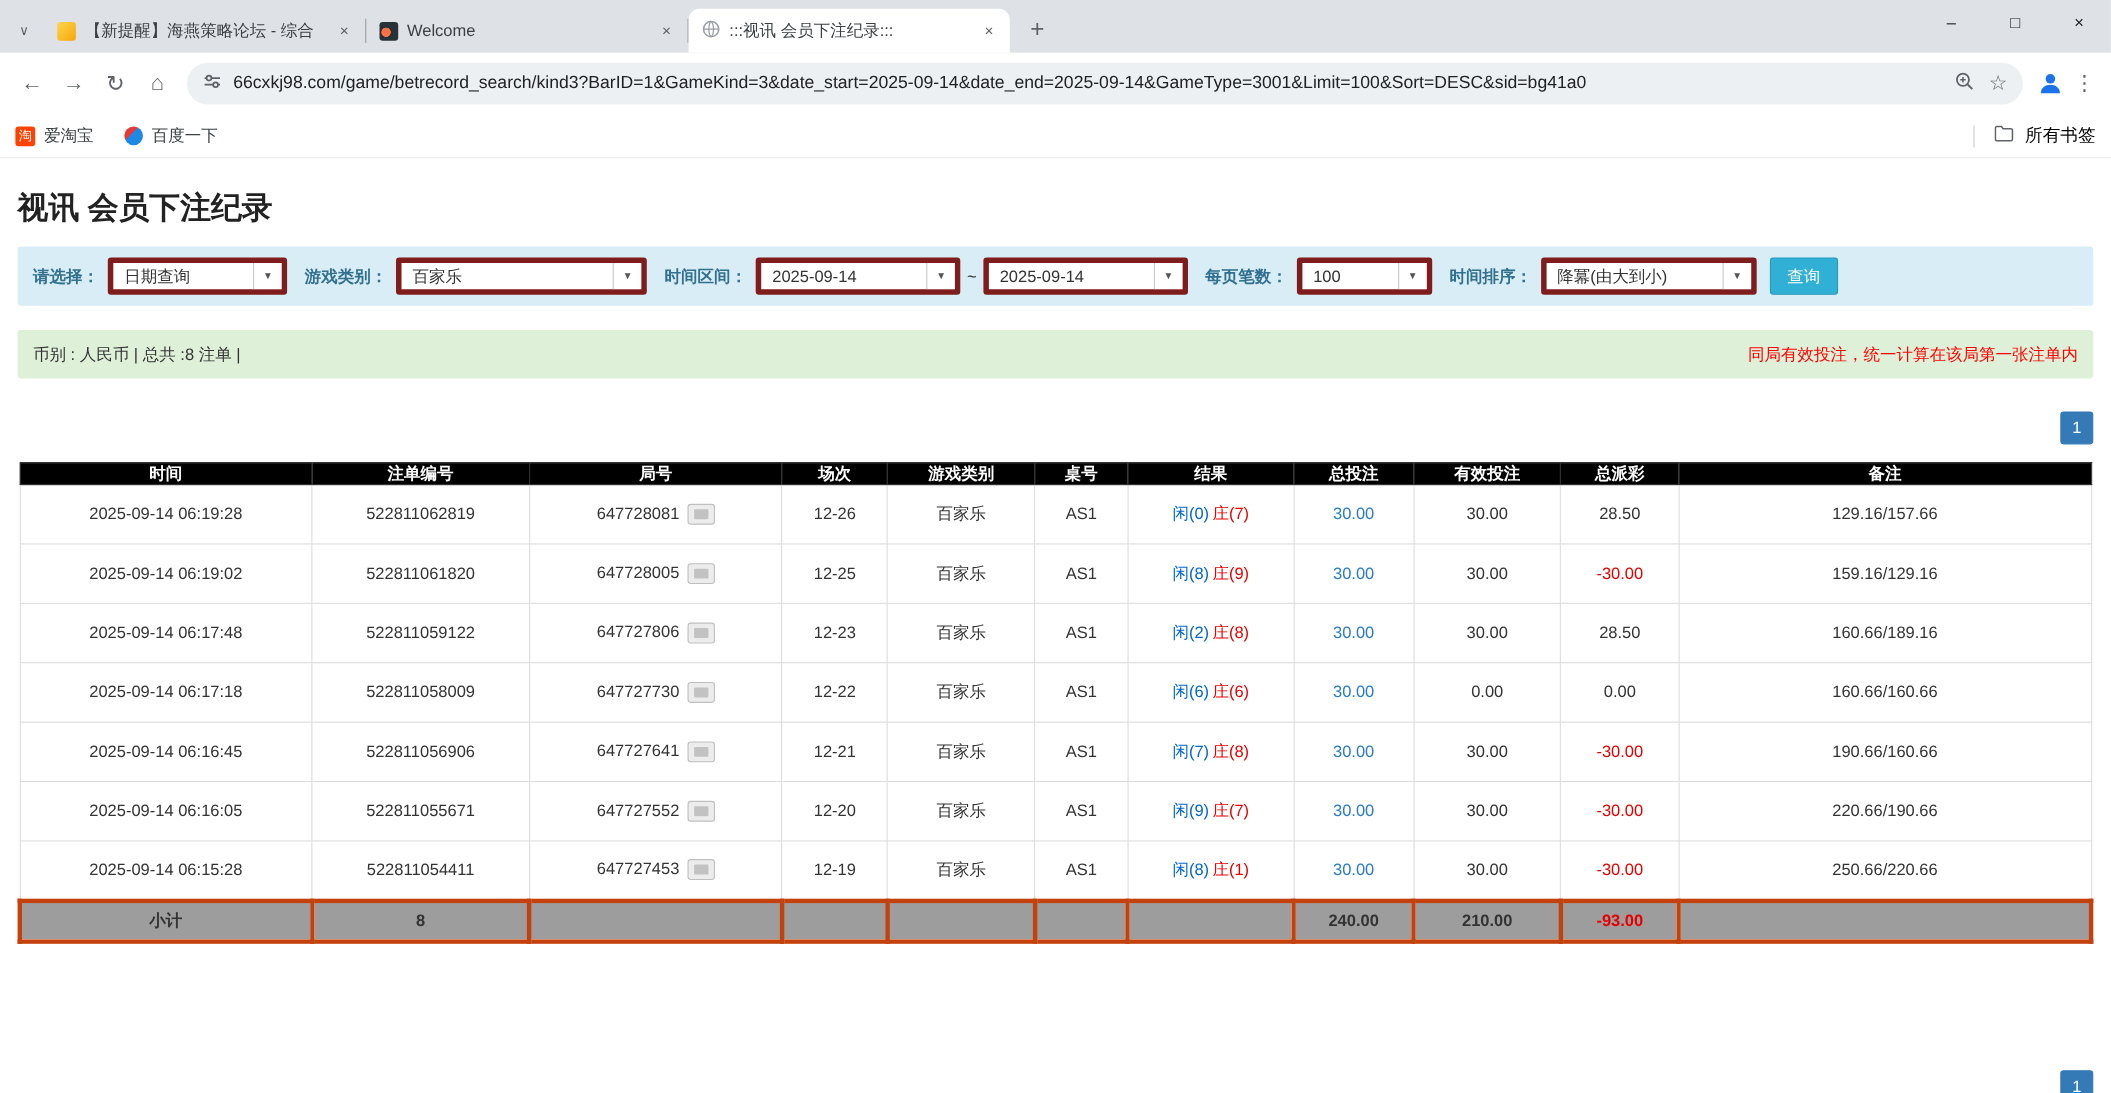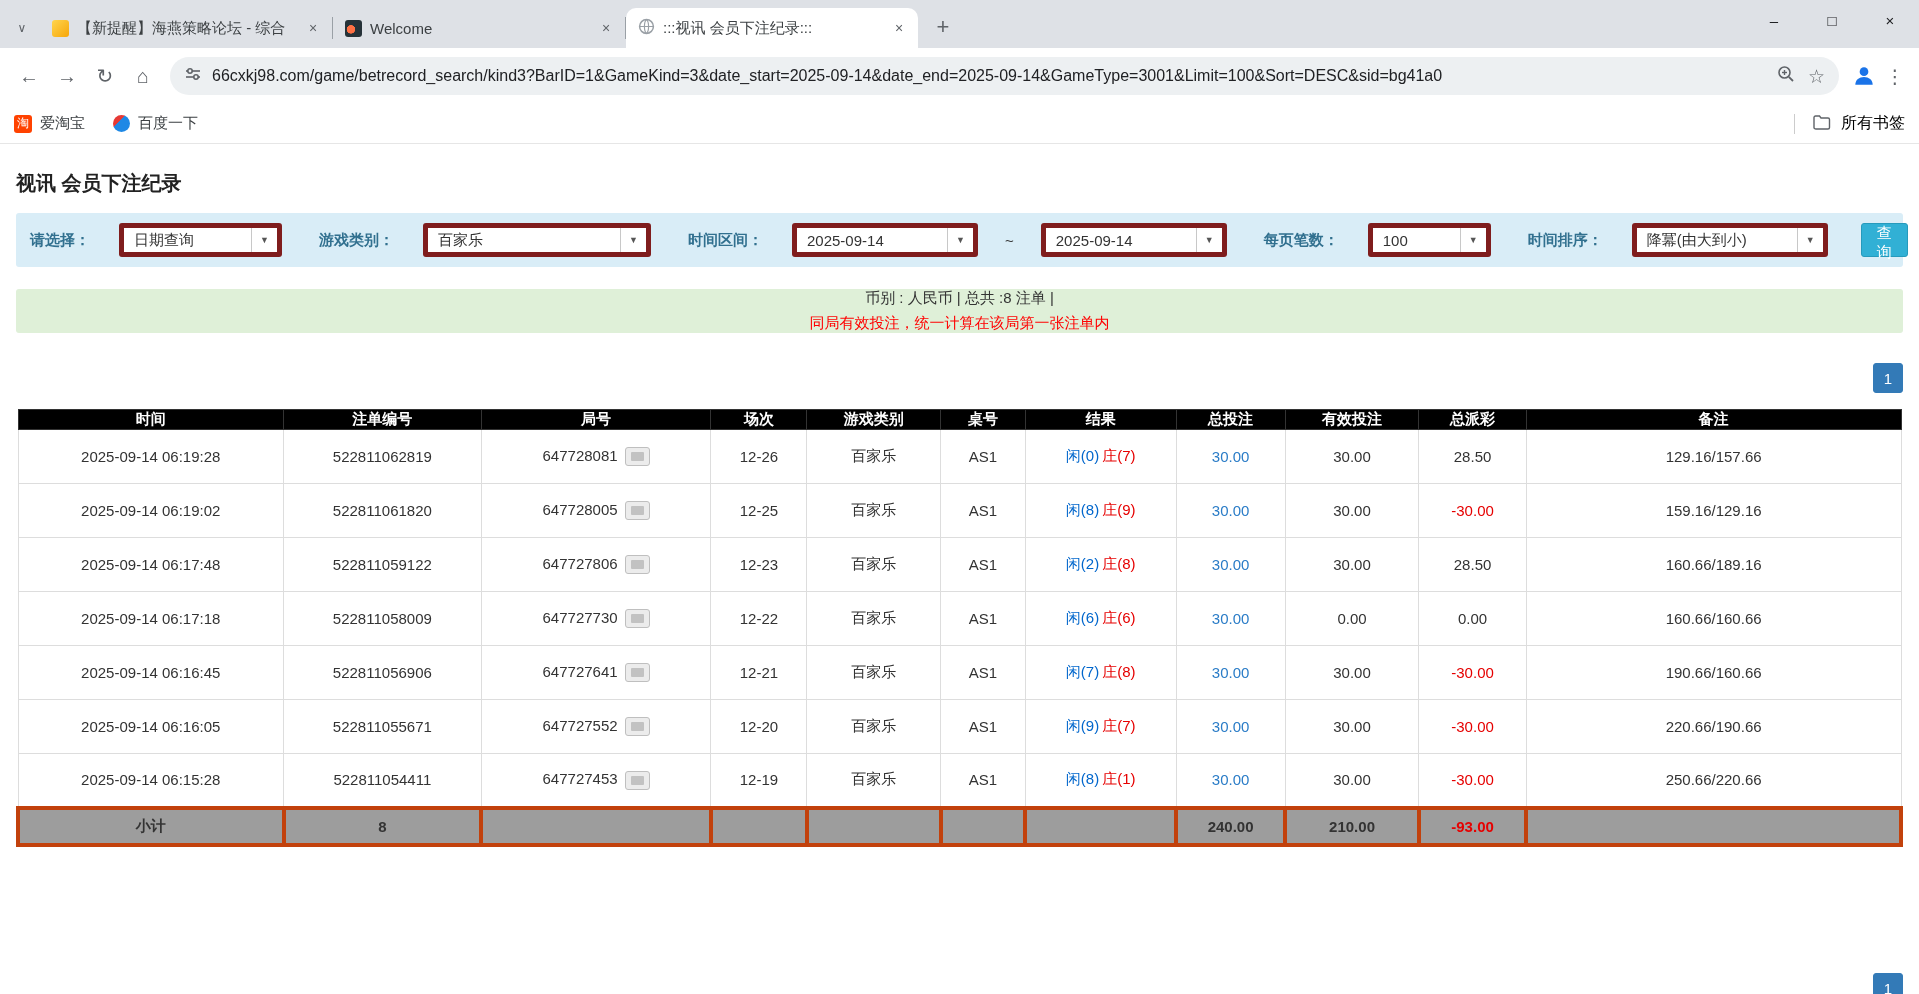--- a/index.html
+++ b/index.html
@@ -34,32 +34,32 @@
   
   .bookmarks { height:40px; background:#fff; display:flex; align-items:center; padding:0 14px; border-bottom:1px solid #e6e6e6; }
   .bm-item { display:flex; align-items:center; gap:8px; font-size:15px; color:#3c4043; margin-right:28px; }
   .fav-taobao { width:18px; height:18px; border-radius:3px; background:#ff4200; color:#fff; font-size:12px; display:flex; align-items:center; justify-content:center; }
   .fav-baidu { width:17px; height:17px; border-radius:50%; background:linear-gradient(135deg,#e53935 0 38%,#1e88e5 38%); }
   .bm-right { margin-left:auto; display:flex; align-items:center; gap:10px; margin-right:0; }
   .bm-divider { width:1px; height:20px; background:#ccc; margin-right:8px; }
 
   
   .content { position:relative; height:850px; padding:0 16px; overflow:hidden; background:#fff; }
-  .page-title { font-size:20px; color:#222; font-weight:600; padding-top:26px; margin-bottom:16px; }
-
-  .filterbar { background:#d9edf7; height:54px; border-radius:3px; display:flex; align-items:center; padding:0 14px;gap:21px; }
+  .page-title { font-size:28px; color:#222; font-weight:600; padding-top:26px; margin-bottom:16px; }
+
+  .filterbar { background:#d9edf7; height:54px; border-radius:3px; display:flex; align-items:center; padding:0 14px; }
   .flabel { color:#31708f; font-weight:bold; font-size:15px; margin:0 8px 0 16px; white-space:nowrap; }
   .flabel.first { margin-left:0; }
   .combo { background:#fff; border:5px solid #7f1d1d; height:34px; border-radius:3px; display:flex; align-items:stretch; overflow:hidden; flex:0 0 auto; }
   .combo-text { flex:1; display:flex; align-items:center; padding:0 10px; font-size:15px; color:#333; white-space:nowrap; overflow:hidden; }
   .combo-arrow { flex:0 0 26px; border-left:1px solid #c8c8c8; display:flex; align-items:center; justify-content:center; font-size:9px; color:#555; background:#fff; }
   .tilde { font-size:15px; color:#333; margin:0 6px; }
   .search-btn { margin-left:12px; height:34px; padding:0 15px; background:#31b0d5; border:1px solid #269abc; border-radius:3px; color:#fff; font-size:15px; font-family:inherit; cursor:pointer; }
 
-  .summary { background:#dff0d8; height:44px; border-radius:3px; margin-top:22px; display:flex; align-items:center; justify-content:space-between; padding:0 14px;flex-direction:column; }
+  .summary { background:#dff0d8; height:44px; border-radius:3px; margin-top:22px; display:flex; align-items:center; justify-content:space-between; padding:0 14px; }
   .summary-left { font-size:15px; color:#333; }
   .summary-right { font-size:15px; color:#f00; }
 
   .pager { display:flex; justify-content:flex-end; margin-top:30px; }
   .page-btn { min-width:30px; height:30px; padding:0 6px; background:#337ab7; border:1px solid #337ab7; border-radius:3px; color:#fff; font-size:15px; display:flex; align-items:center; justify-content:center; }
 
   table.records { width:100%; border-collapse:collapse; table-layout:fixed; margin-top:16px; }
   .records th { background:#000; color:#fff; font-size:15px; font-weight:bold; height:20px; border:1px solid #333; }
   .records td { height:54px; border:1px solid #ddd; text-align:center; font-size:15px; color:#333; padding:0 4px; overflow:hidden; white-space:nowrap; }
   .records .foot td { background:#9d9d9d; height:37px; border:4px solid #c2410c;font-weight:bold; }

